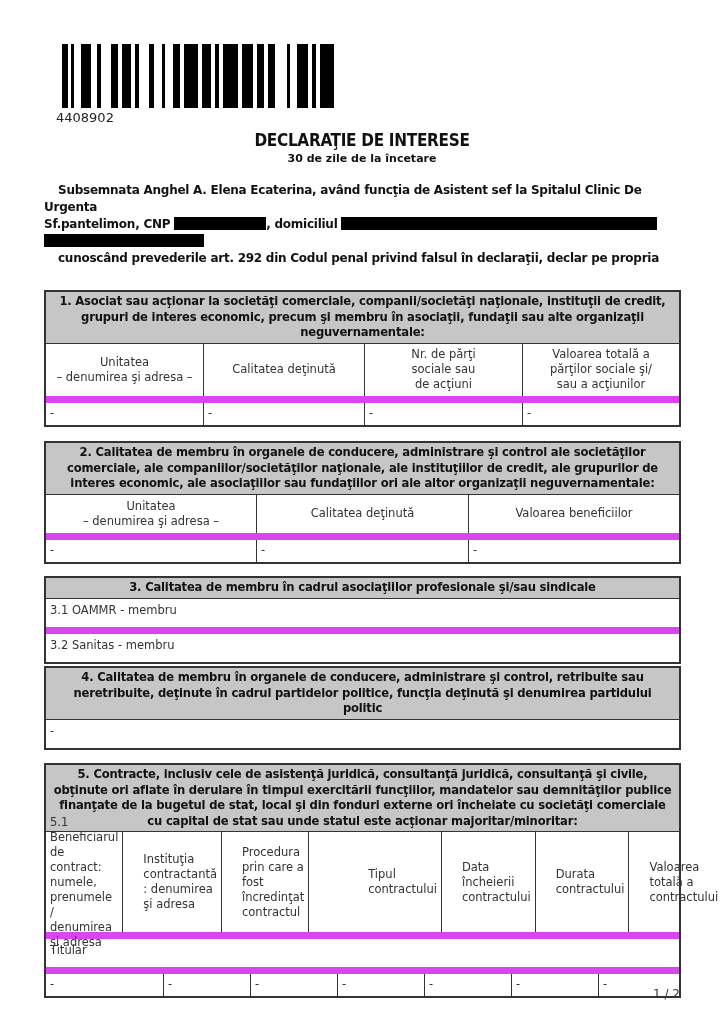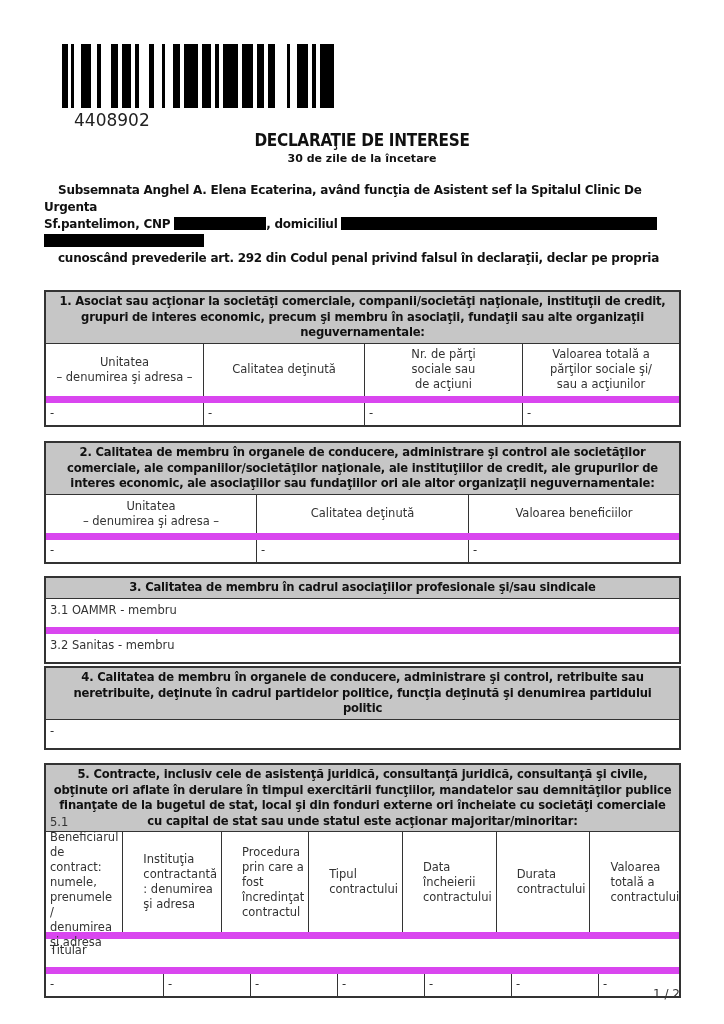--- a/index.html
+++ b/index.html
@@ -1,20 +1,20 @@
 <!DOCTYPE html>
 <html><head>
 <meta charset="utf-8">
 <style>
   html, body { margin: 0; padding: 0; background: #ffffff; }
   body { width: 724px; height: 1024px; position: relative; overflow: hidden;
          font-family: "DejaVu Sans", "Liberation Sans", sans-serif; color: #111; }
   .barcode { position: absolute; left: 62px; top: 44px; height: 64px; width: 278px; display: flex; }
   .barcode span { display: block; height: 100%; }
-  .barcode-num { position: absolute; left: 74px; top: 110px; font-size: 17px; color: #222; }
+  .barcode-num { position: absolute; left: 56px; top: 110px; font-size: 13px; color: #222; }
   .title { position: absolute; left: 0; right: 0; top: 130px; text-align: center;
            font-family: "DejaVu Sans Condensed", "DejaVu Sans", sans-serif; font-weight: bold; font-size: 17px; letter-spacing: -0.3px; }
   .subtitle { position: absolute; left: 0; right: 0; top: 152px; text-align: center;
               font-weight: bold; font-size: 11px; }
   .intro { position: absolute; left: 44px; width: 640px; top: 182px; font-size: 12px; font-weight: bold;
            line-height: 17px; letter-spacing: -0.25px; }
   .intro p { margin: 0; }
   .redact { display: inline-block; background: #000; height: 13px; vertical-align: -2px; }
   .sect { position: absolute; left: 44px; width: 637px; border: 2px solid #333; box-sizing: border-box; }
   .sect-head { background: #c6c6c6; text-align: center; font-weight: bold; font-size: 11.6px;
@@ -143,21 +143,21 @@
     <div class="full">-</div>
   </div>
 </div>
 
 <div class="sect" style="top:763px;">
   <div class="sect-head">5. Contracte, inclusiv cele de asistenţă juridică, consultanţă juridică, consultanţă şi civile, obţinute ori aflate în derulare în timpul exercitării funcţiilor, mandatelor sau demnităţilor publice finanţate de la bugetul de stat, local şi din fonduri externe ori încheiate cu societăţi comerciale cu capital de stat sau unde statul este acţionar majoritar/minoritar:</div>
   <div class="row" style="height:100px;gap:16px;">
     <div class="cell hcell c5" style="width:118px;">5.1 Beneficiarul de contract: numele, prenumele / denumirea şi adresa</div>
     <div class="cell hcell c5" style="width:87px;">Instituţia contractantă : denumirea şi adresa</div>
     <div class="cell hcell c5" style="width:87px;">Procedura prin care a fost încredinţat contractul</div>
-    <div class="cell hcell c5" style="width:87px;">Tipul contractului</div>
+    <div class="cell hcell c5" style="width:87px;margin-left:39px;">Tipul contractului</div>
     <div class="cell hcell c5" style="width:87px;">Data încheierii contractului</div>
     <div class="cell hcell c5" style="width:87px;">Durata contractului</div>
     <div class="cell hcell c5" style="flex:1;">Valoarea totală a contractului</div>
   </div>
   <div class="row">
     <div class="full">Titular</div>
   </div>
   <div class="row">
     <div class="cell dcell" style="width:118px;">-</div>
     <div class="cell dcell" style="width:87px;">-</div>

